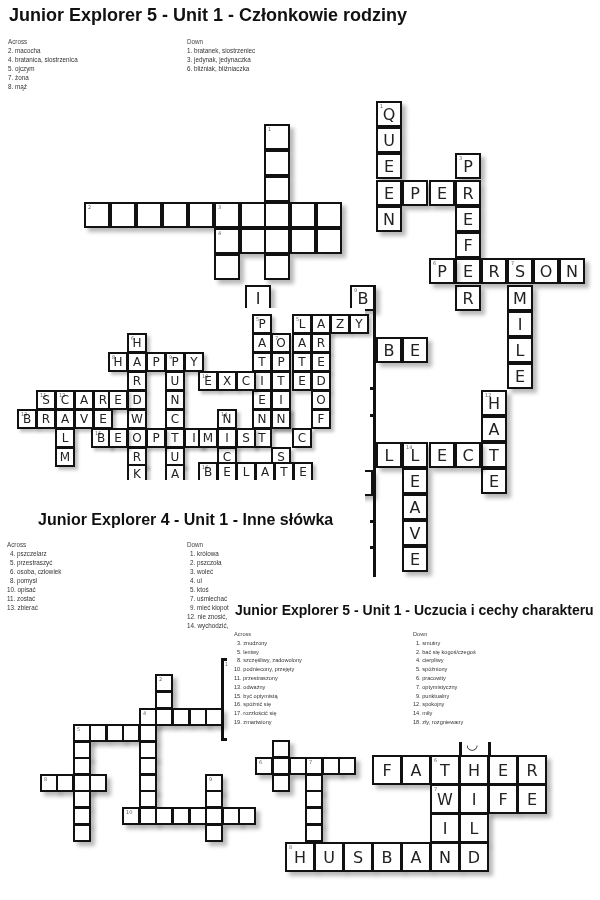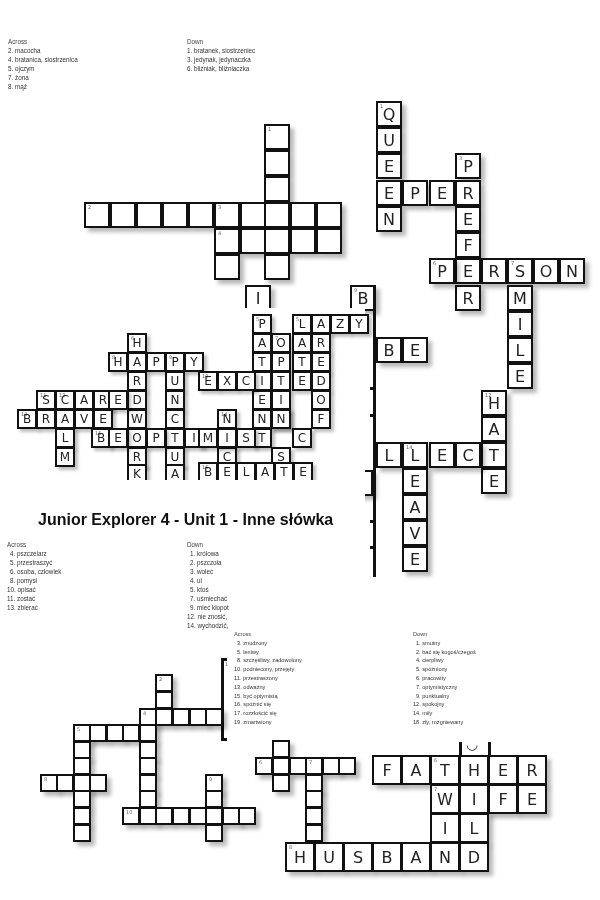--- a/index.html
+++ b/index.html
@@ -19,20 +19,21 @@
              font-size: 16px; color: #222; font-weight: normal; letter-spacing: 0; }
   .cell.xs .l { font-size: 12px; }
   .vline { position: absolute; background: #111; width: 3px; }
   .tick { position: absolute; background: #111; height: 3px; width: 6px; }
   .fade { position: absolute; background: rgba(255,255,255,0.55); }
 </style>
 </head>
 <body>
 
 <div class="sheet" style="left:0;top:0;width:600px;height:290px;">
+  <div class="title" style="left:9px;top:5px;font-size:18px;">Junior Explorer 5 - Unit 1 - Członkowie rodziny</div>
   <div class="clues" style="left:8px;top:37px;">
     <div class="hd">Across</div>
     <div class="line">2. macocha</div>
     <div class="line">4. bratanica, siostrzenica</div>
     <div class="line">5. ojczym</div>
     <div class="line">7. żona</div>
     <div class="line">8. mąż</div>
   </div>
   <div class="clues" style="left:187px;top:37px;">
     <div class="hd">Down</div>
@@ -569,20 +570,21 @@
   <div class="cell sm" style="left:322px;top:757px;width:18px;height:18px;"></div>
   <div class="cell sm" style="left:338px;top:757px;width:18px;height:18px;"></div>
   <div class="cell sm" style="left:272px;top:774px;width:18px;height:18px;"></div>
   <div class="cell sm" style="left:305px;top:774px;width:18px;height:18px;"></div>
   <div class="cell sm" style="left:305px;top:790px;width:18px;height:18px;"></div>
   <div class="cell sm" style="left:305px;top:807px;width:18px;height:18px;"></div>
   <div class="cell sm" style="left:305px;top:824px;width:18px;height:18px;"></div>
 </div>
 
 <div class="sheet" style="left:230px;top:597px;width:370px;height:137px;background:transparent;">
+  <div class="title" style="left:5px;top:5px;font-size:14px;">Junior Explorer 5 - Unit 1 - Uczucia i cechy charakteru</div>
   <div class="clues" style="left:4px;top:33px;font-size:5.6px;line-height:8.8px;">
     <div class="hd">Across</div>
     <div class="line" style="padding-left:3px">3. znudzony</div>
     <div class="line" style="padding-left:3px">5. leniwy</div>
     <div class="line" style="padding-left:3px">8. szczęśliwy, zadowolony</div>
     <div class="line">10. podniecony, przejęty</div>
     <div class="line">11. przestraszony</div>
     <div class="line">13. odważny</div>
     <div class="line">15. być optymistą</div>
     <div class="line">16. spóźnić się</div>

